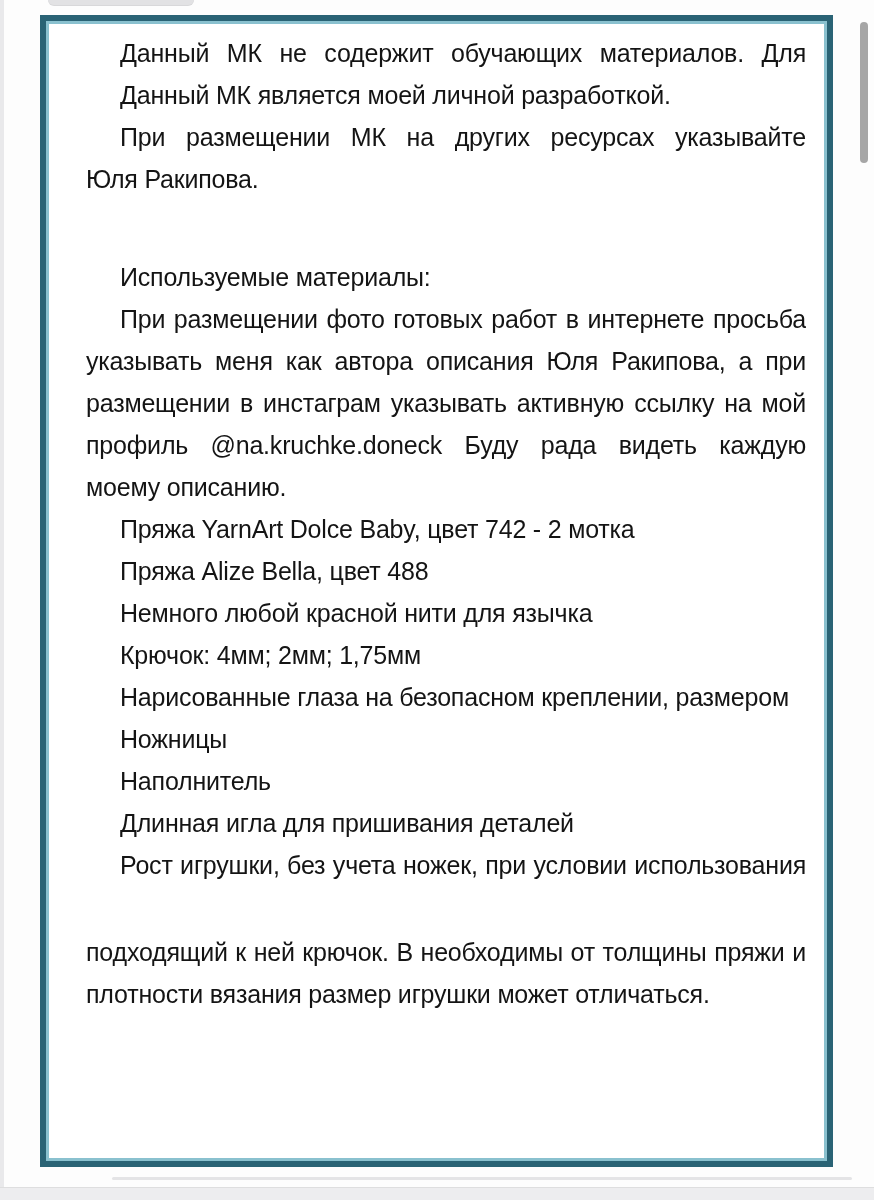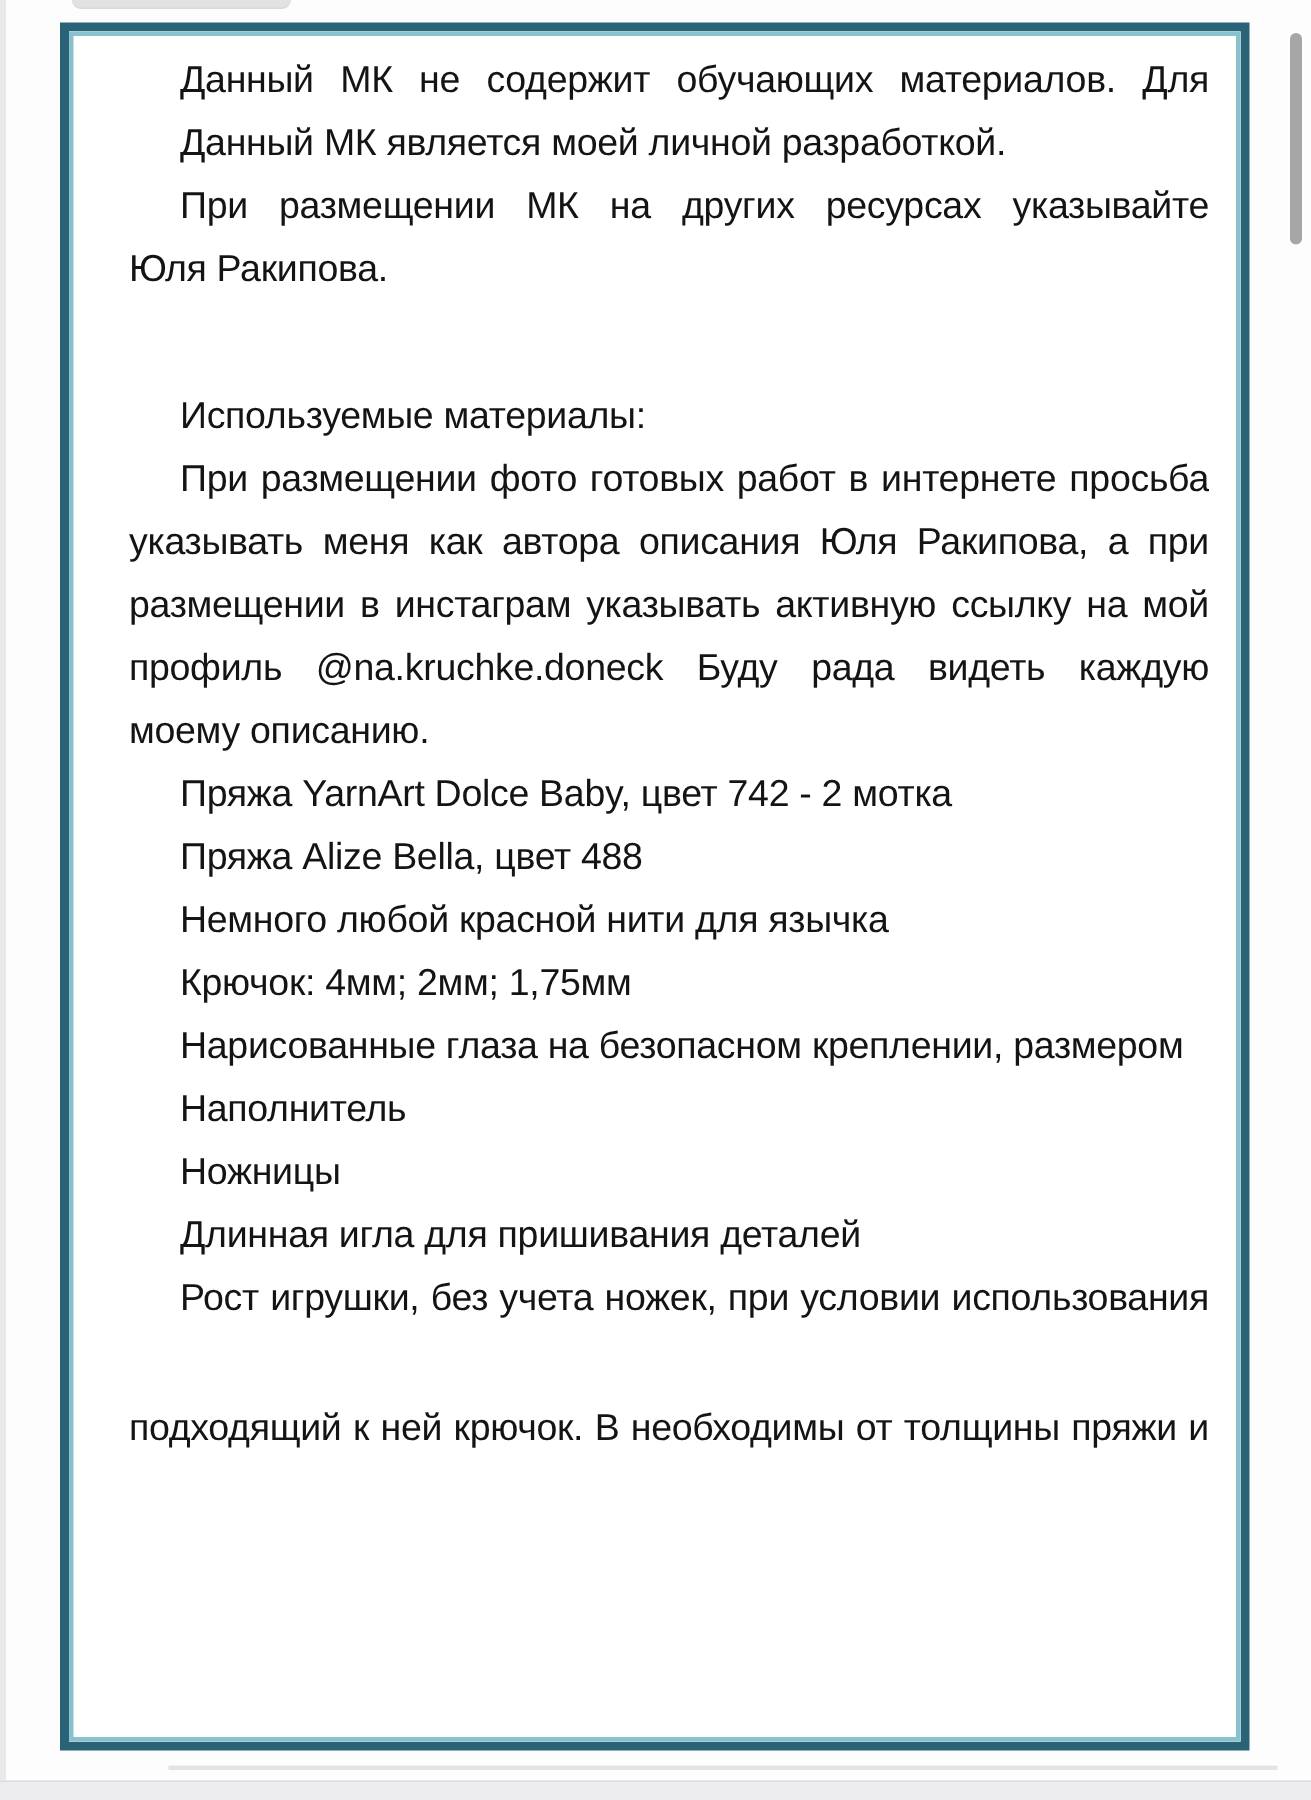--- a/index.html
+++ b/index.html
@@ -83,33 +83,34 @@
           <div class="para">
             <div class="line indent">Немного любой красной нити для язычка</div>
           </div>
           <div class="para">
             <div class="line indent">Крючок: 4мм; 2мм; 1,75мм</div>
           </div>
           <div class="para">
             <div class="line indent">Нарисованные глаза на безопасном креплении, размером 44 мм</div>
           </div>
           <div class="para">
-            <div class="line indent">Наполнитель</div>
+            <div class="line indent">Ножницы</div>
           </div>
           <div class="para">
-            <div class="line indent">Ножницы</div>
+            <div class="line indent">Наполнитель</div>
           </div>
           <div class="para">
             <div class="line indent">Длинная игла для пришивания деталей</div>
           </div>
           <div class="para">
             <div class="line indent just">Рост игрушки, без учета ножек, при условии использования</div>
           </div>
           <div class="para" style="margin-top: 45px;">
             <div class="line just">подходящий к ней крючок. В необходимы от толщины пряжи и</div>
+            <div class="line">плотности вязания размер игрушки может отличаться.</div>
           </div>
         </div>
     </div>
   </div>
 
   <div class="scrollbar-thumb"></div>
 
   <div class="next-page-edge"></div>
   <div class="bottom-strip"></div>
 

